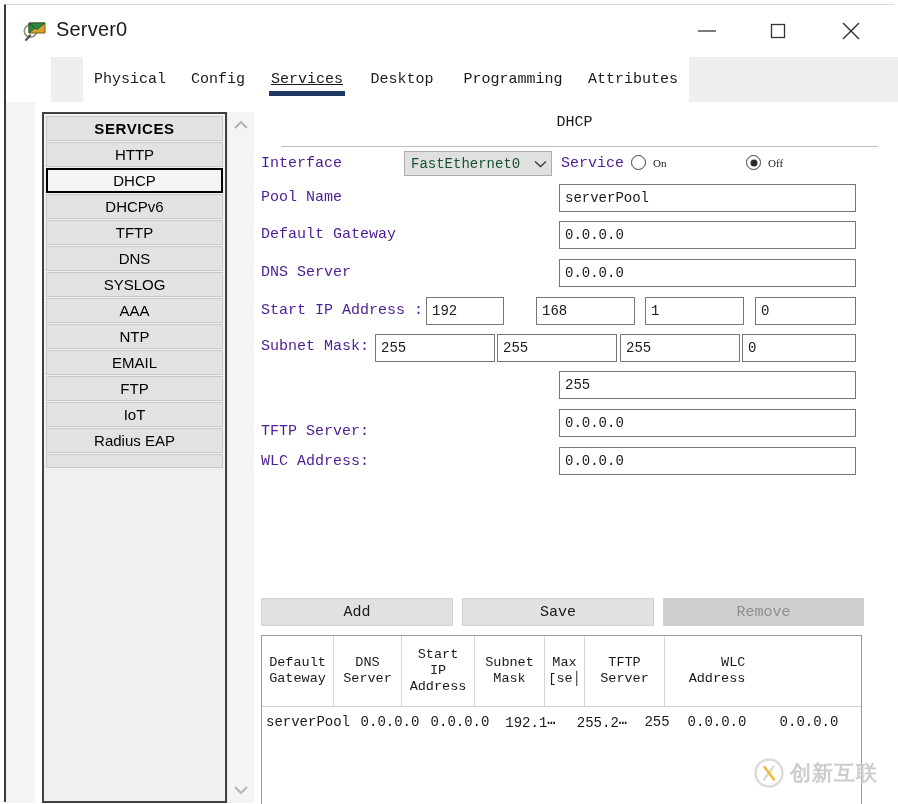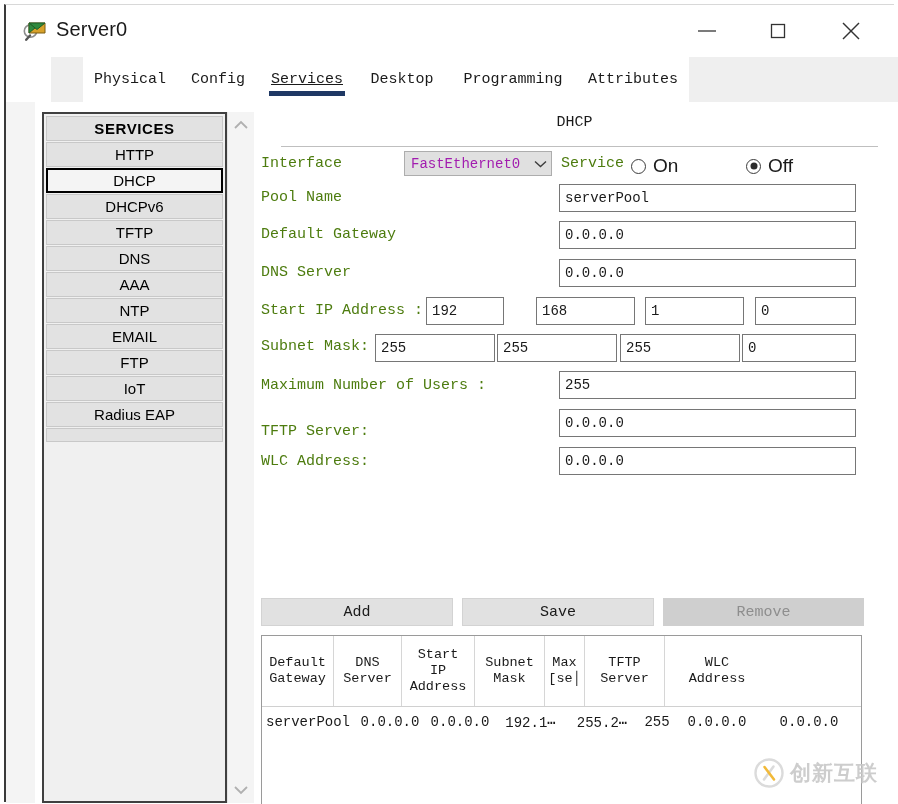--- a/index.html
+++ b/index.html
@@ -178,21 +178,21 @@
     position: absolute;
     left: 28px; top: 44px;
     width: 597px; height: 1px;
     background: #bfbfbf;
   }
 
   .lbl {
     position: absolute;
     font-family: "Liberation Mono", monospace;
     font-size: 15px;
-    color: #4d7c0f;
+    color: #4c1d95;
     white-space: nowrap;
   }
   .fld {
     position: absolute;
     background: #ffffff;
     border: 1px solid #767676;
     box-sizing: border-box;
     font-family: "Liberation Mono", monospace;
     font-size: 14px;
     color: #1a1a1a;
@@ -207,21 +207,21 @@
   
   #iface-select {
     position: absolute;
     left: 151px; top: 49px;
     width: 148px; height: 25px;
     background: #e0e0e0;
     border: 1px solid #adadad;
     box-sizing: border-box;
     font-family: "Liberation Mono", monospace;
     font-size: 14px;
-    color: #a21caf;
+    color: #14532d;
     display: flex;
     align-items: center;
     cursor: default;
   }
   #iface-value { padding-left: 6px; flex: 1; white-space: nowrap; }
   #iface-caret { width: 22px; display: flex; align-items: center; justify-content: center; }
 
   .radio-wrap {
     position: absolute;
     display: flex;
@@ -241,22 +241,22 @@
     content: "";
     position: absolute;
     left: 50%; top: 50%;
     transform: translate(-50%,-50%);
     width: 7px; height: 7px;
     border-radius: 50%;
     background: #2b2b2b;
   }
   .radio-label {
     margin-left: 7px;
-    font-family: Liberation Sans, sans-serif;
-    font-size: 19px;
+    font-family: Liberation Serif, serif;
+    font-size: 11px;
     color: #1a1a1a;
   }
 
   
   .btn {
     position: absolute;
     top: 496px;
     height: 28px;
     background: #e1e1e1;
     border: 1px solid #d3d3d3;
@@ -419,20 +419,23 @@
             <div class="svc-item">
               <span>DHCPv6</span>
             </div>
             <div class="svc-item">
               <span>TFTP</span>
             </div>
             <div class="svc-item">
               <span>DNS</span>
             </div>
             <div class="svc-item">
+              <span>SYSLOG</span>
+            </div>
+            <div class="svc-item">
               <span>AAA</span>
             </div>
             <div class="svc-item">
               <span>NTP</span>
             </div>
             <div class="svc-item">
               <span>EMAIL</span>
             </div>
             <div class="svc-item">
               <span>FTP</span>
@@ -499,21 +502,20 @@
         <div class="fld" style="left:283px; top:195px; width:99px; height:28px;">168</div>
         <div class="fld" style="left:392px; top:195px; width:99px; height:28px;">1</div>
         <div class="fld" style="left:502px; top:195px; width:101px; height:28px;">0</div>
 
         <div class="lbl" style="left:8px; top:236px;">Subnet Mask:</div>
         <div class="fld" style="left:122px; top:232px; width:120px; height:28px;">255</div>
         <div class="fld" style="left:244px; top:232px; width:120px; height:28px;">255</div>
         <div class="fld" style="left:367px; top:232px; width:120px; height:28px;">255</div>
         <div class="fld" style="left:489px; top:232px; width:114px; height:28px;">0</div>
 
-        <div class="lbl" style="left:8px; top:275px;">Maximum Number of Users :</div>
         <div class="fld" style="left:306px; top:269px; width:297px; height:28px;">255</div>
 
         <div class="lbl" style="left:8px; top:313px;margin-top:8px;">TFTP Server:</div>
         <div class="fld" style="left:306px; top:307px; width:297px; height:28px;">0.0.0.0</div>
 
         <div class="lbl" style="left:8px; top:351px;">WLC Address:</div>
         <div class="fld" style="left:306px; top:345px; width:297px; height:28px;">0.0.0.0</div>
 
         <div class="btn" id="btn-add" style="left: 8px; width: 192px;">Add</div>
         <div class="btn" id="btn-save" style="left: 209px; width: 192px;">Save</div>
@@ -527,21 +529,21 @@
 Server</div>
               <div class="th" style="width: 73px;">Start
 IP
 Address</div>
               <div class="th" style="width: 70px;">Subnet
 Mask</div>
               <div class="th" style="width: 40px;">Max
 [se│</div>
               <div class="th" style="width: 80px;">TFTP
 Server</div>
-              <div class="th" style="width: 104px;">WLC
+              <div class="th" style="width: 104px; text-align: right;">WLC
 Address</div>
             </div>
           <div id="trow">
               <div class="td" style="width: 92px;">serverPool</div>
               <div class="td" style="width: 72px;">0.0.0.0</div>
               <div class="td" style="width: 68px;">0.0.0.0</div>
               <div class="td" style="width: 73px;">192.1⋯</div>
               <div class="td" style="width: 70px;">255.2⋯</div>
               <div class="td" style="width: 40px;">255</div>
               <div class="td" style="width: 80px;">0.0.0.0</div>

